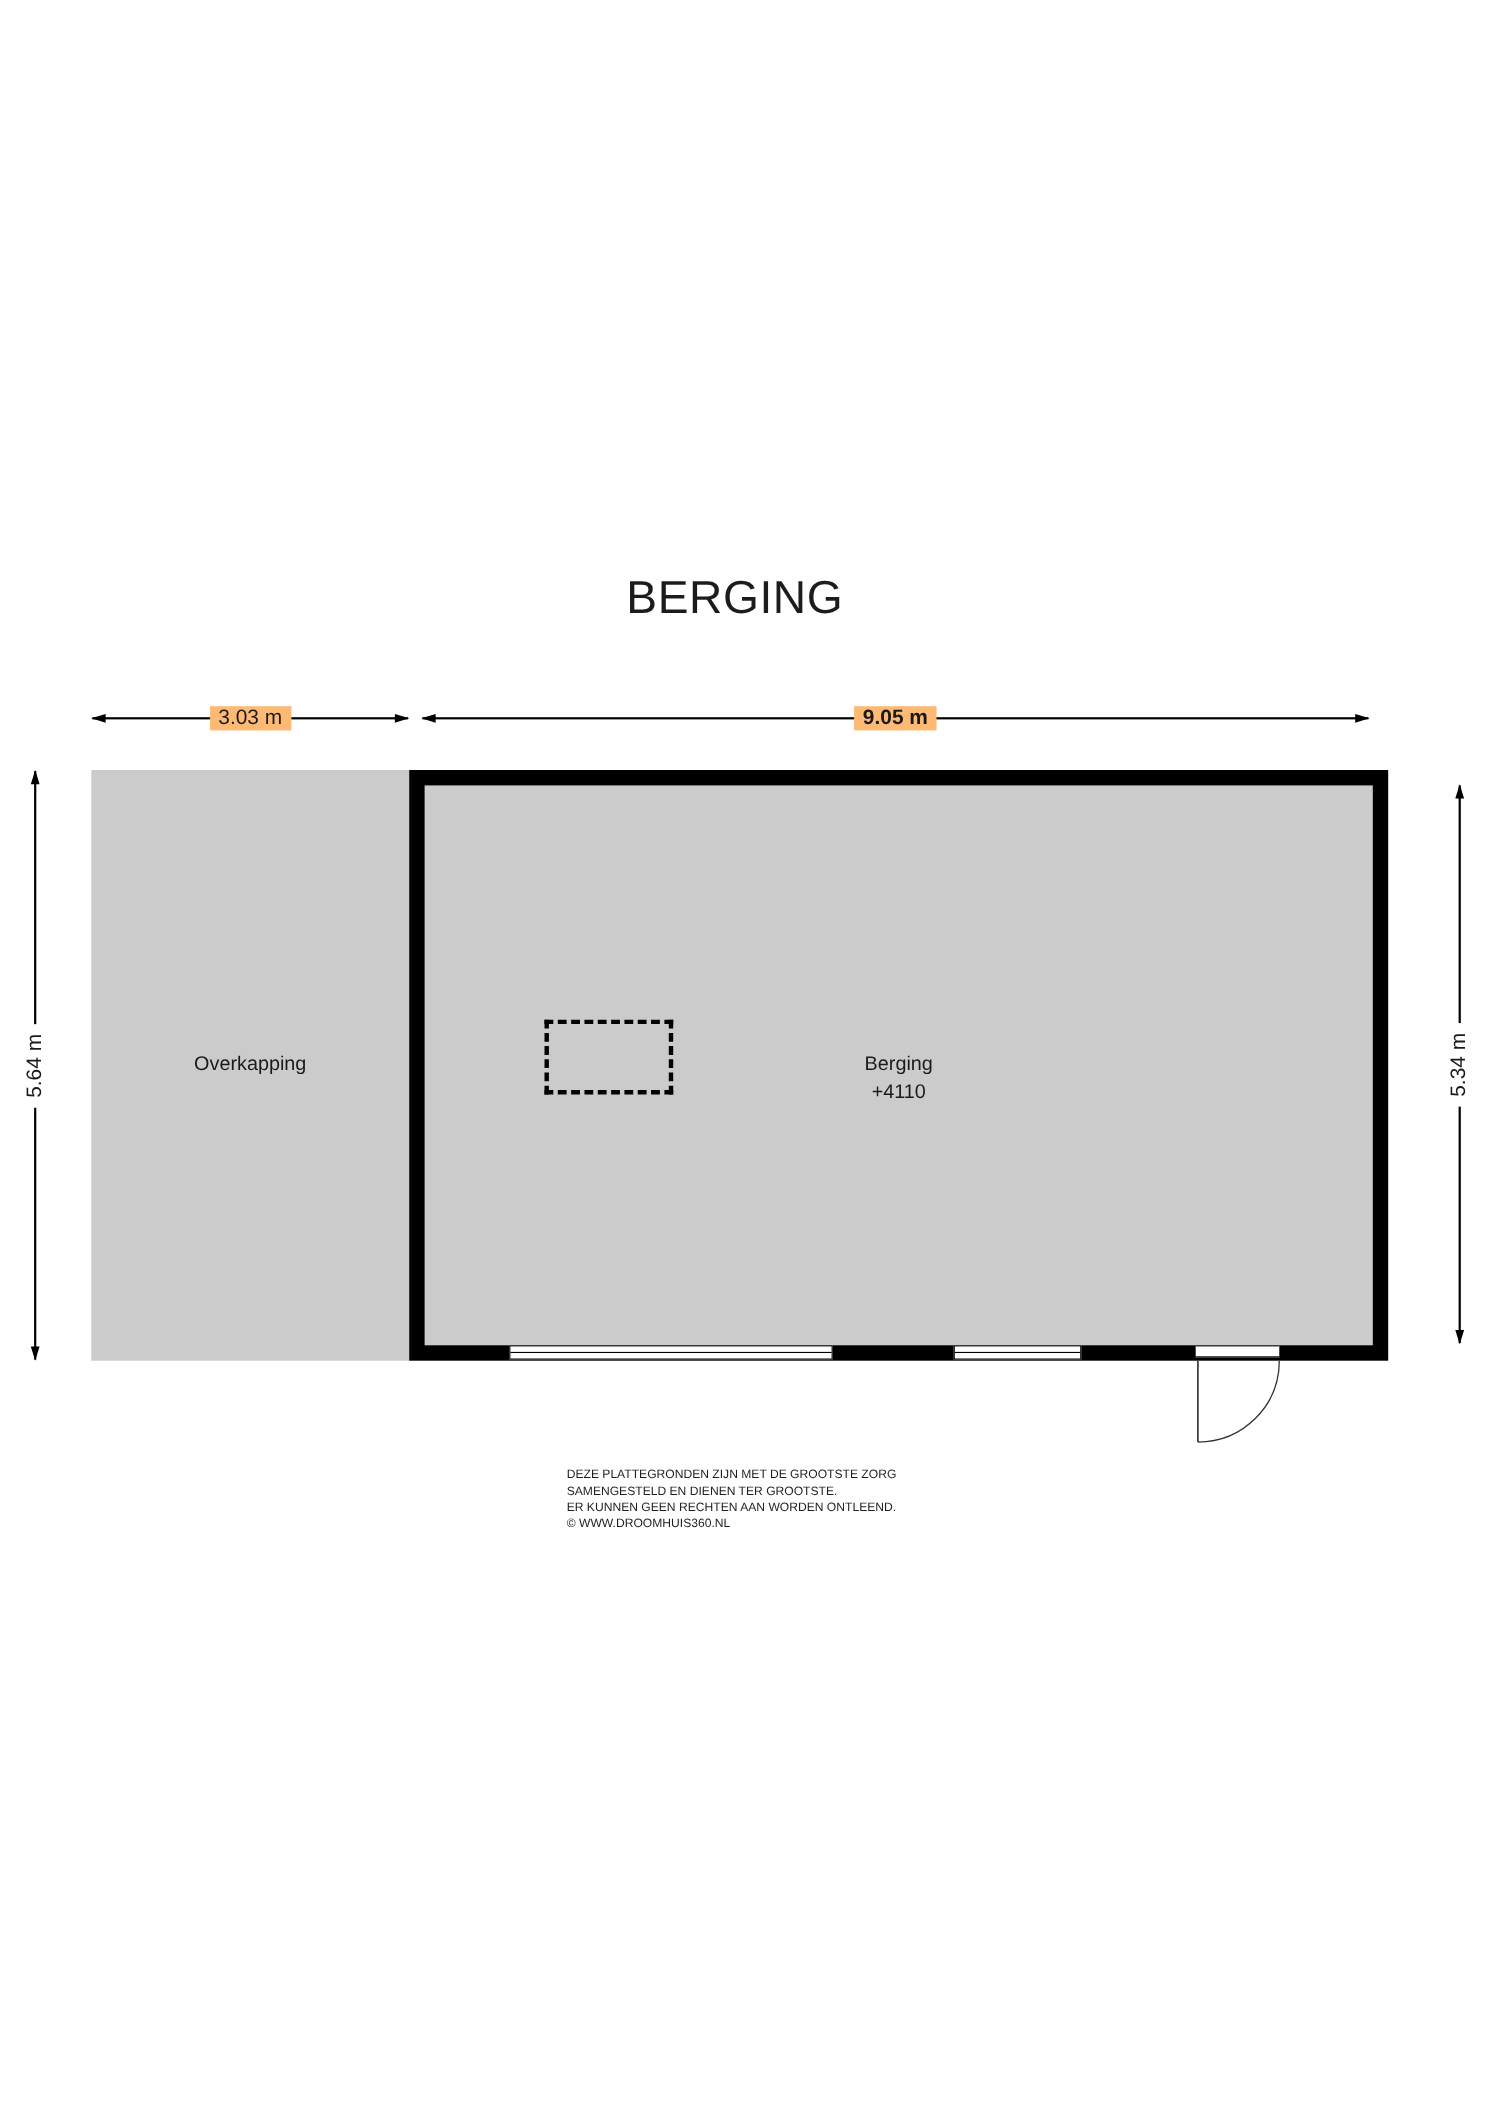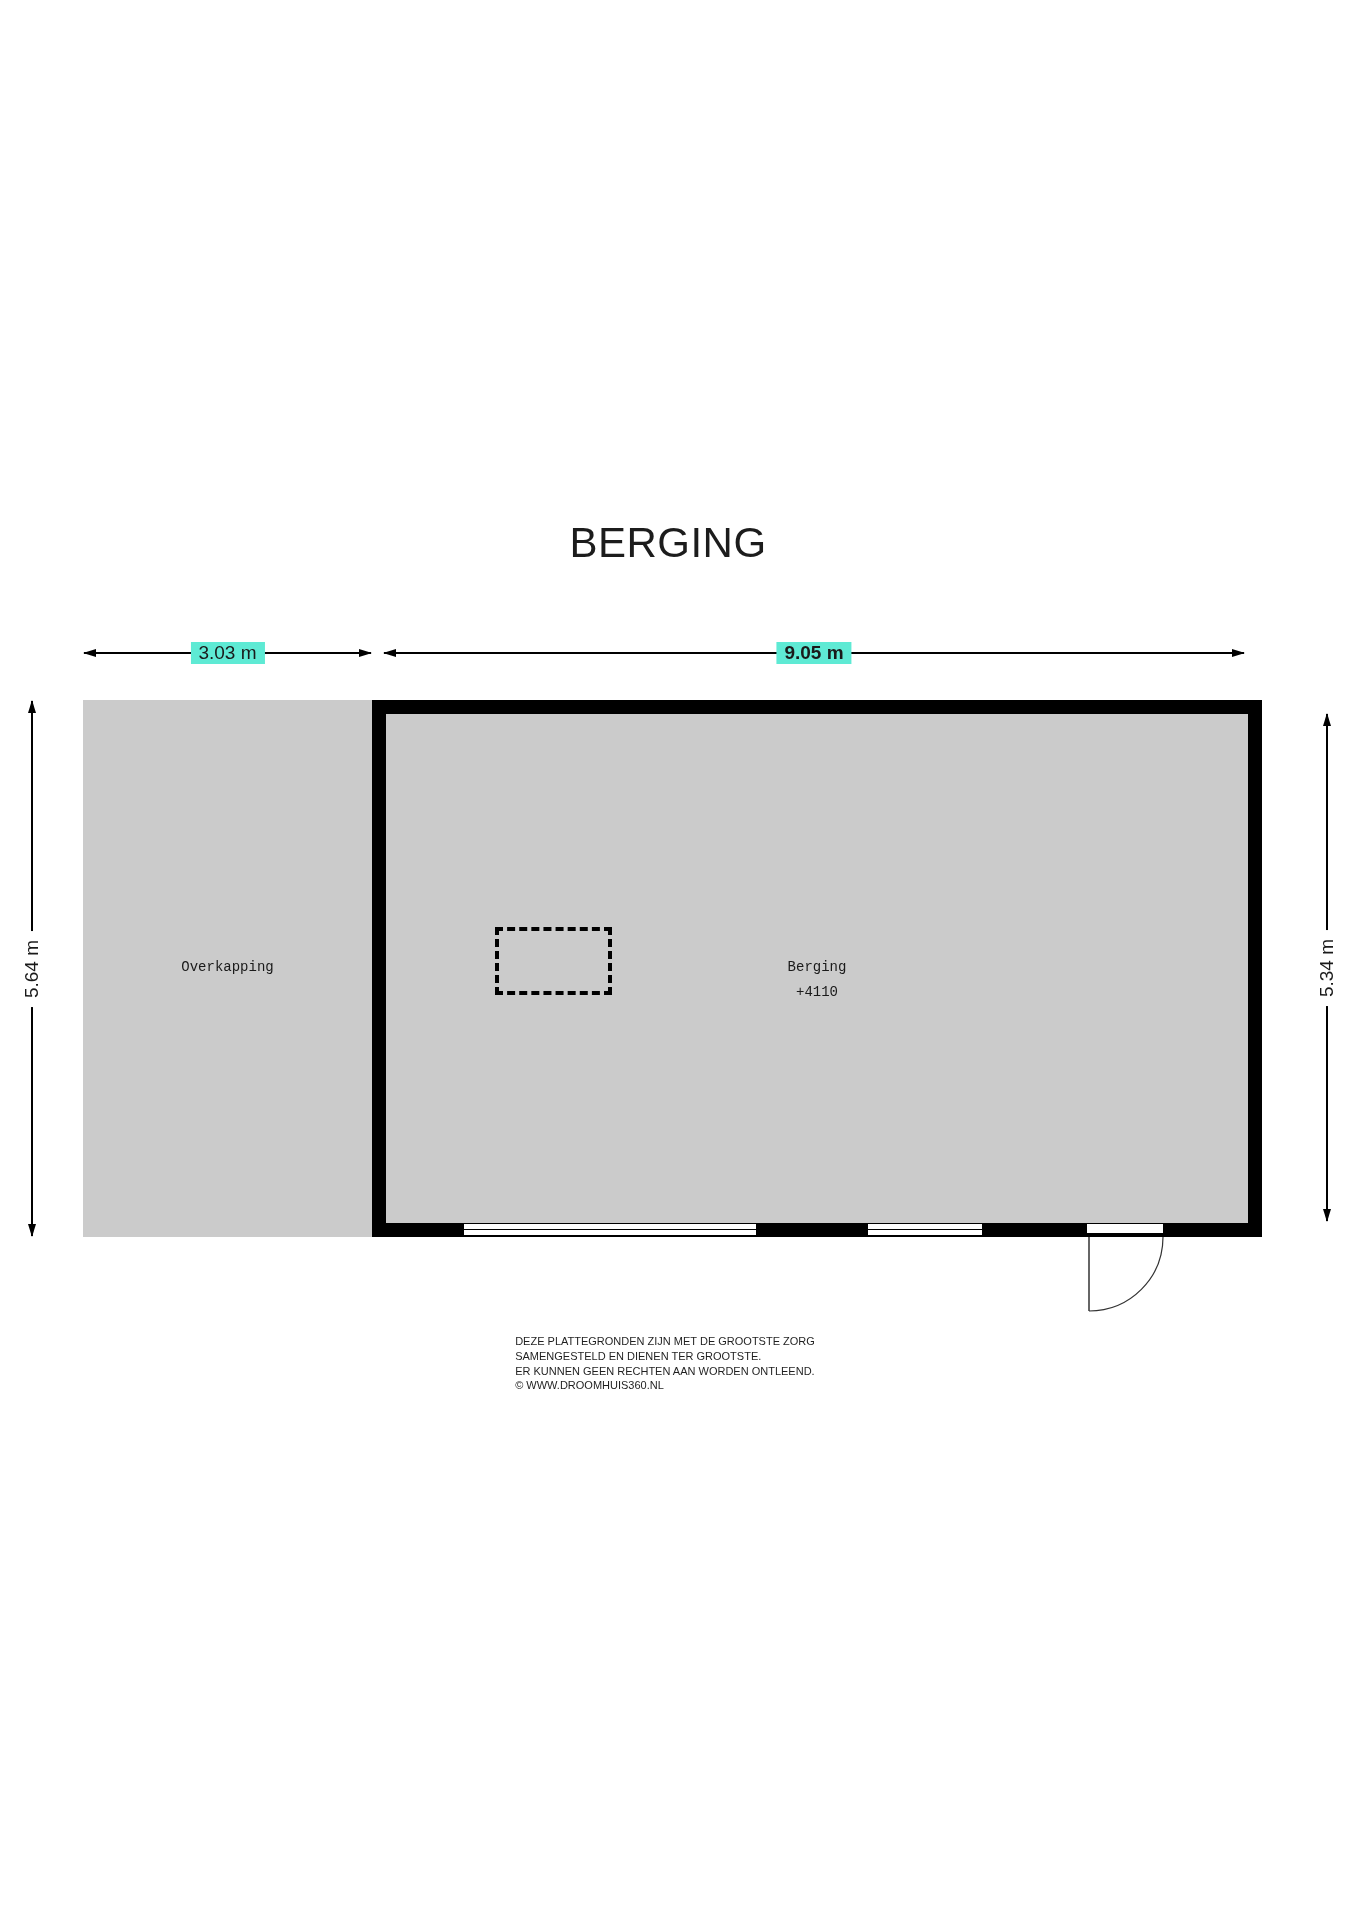--- a/index.html
+++ b/index.html
@@ -12,36 +12,36 @@
 
   
   .title-block { left:0; top:521px; width:1336px; text-align:center; }
   .title-line { font-size:42px; line-height:44px; color:#1c1c1c; letter-spacing:0.5px; }
 
   
   .overkapping-area { left:83px; top:700px; width:289px; height:537px; background:#cbcbcb; }
   .room-outer { left:372px; top:700px; width:890px; height:537px; background:#000000; }
   .room-floor { position:absolute; left:14px; top:14px; right:14px; bottom:14px; background:#cbcbcb; }
 
-  .room-label { font-size:14px; line-height:22px; color:#1a1a1a; text-align:center; white-space:nowrap;font-family:Liberation Mono, monospace; }
+  .room-label { font-size:18px; line-height:22px; color:#1a1a1a; text-align:center; white-space:nowrap; }
   .overkapping-label { left:83px; top:956px; width:289px; }
   .berging-label { left:737px; top:956px; width:160px; }
   .berging-elev { left:737px; top:981px; width:160px; }
 
   
   .dashed-box { left:495px; top:927px; width:117px; height:68px; border:4px dashed #000; box-sizing:border-box; }
 
   
   .dim-h { height:14px; }
   .dim-h .dline { position:absolute; left:1px; right:1px; top:6.3px; height:1.5px; background:#000; }
   .ah { position:absolute; width:0; height:0; top:2.8px; }
   .ah-left  { left:0;  border-top:4.3px solid transparent; border-bottom:4.3px solid transparent; border-right:13px solid #000; }
   .ah-right { right:0; border-top:4.3px solid transparent; border-bottom:4.3px solid transparent; border-left:13px solid #000; }
   .dim-text { position:absolute; left:50%; top:50%; transform:translate(-50%,-50%);
-              background:#5eead4; padding:0 8px; font-size:19px; white-space:nowrap; color:#1a1a1a; }
+              background:#fdba74; padding:0 8px; font-size:19px; white-space:nowrap; color:#1a1a1a; }
 
   
   .dim-v { width:14px; }
   .dim-v .dline-v { position:absolute; top:1px; bottom:1px; left:6.3px; width:1.5px; background:#000; }
   .av { position:absolute; width:0; height:0; left:2.8px; }
   .av-up   { top:0;    border-left:4.3px solid transparent; border-right:4.3px solid transparent; border-bottom:13px solid #000; }
   .av-down { bottom:0; border-left:4.3px solid transparent; border-right:4.3px solid transparent; border-top:13px solid #000; }
   .dim-text-v { position:absolute; left:7px; top:50%; transform:translate(-50%,-50%) rotate(-90deg);
                 background:#fff; padding:0 9px; font-size:19px; white-space:nowrap; color:#1a1a1a; }
 

